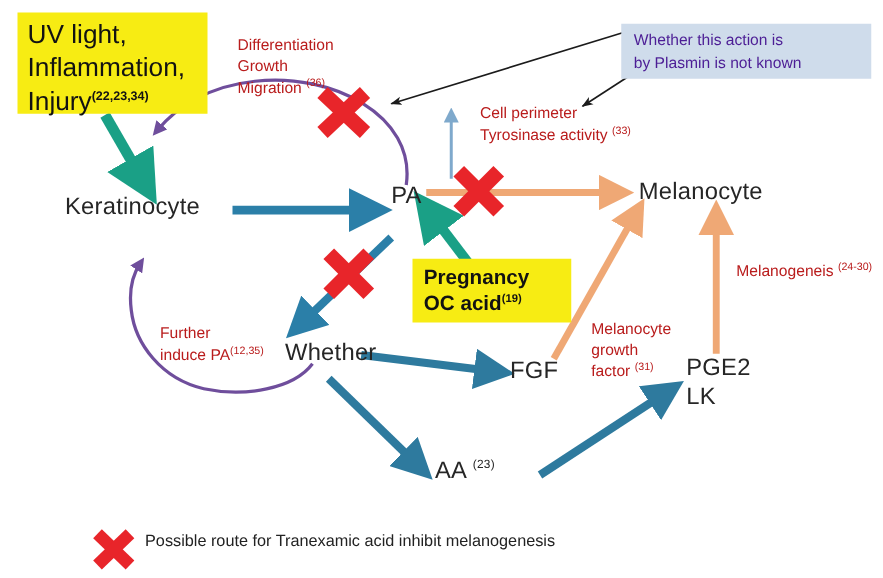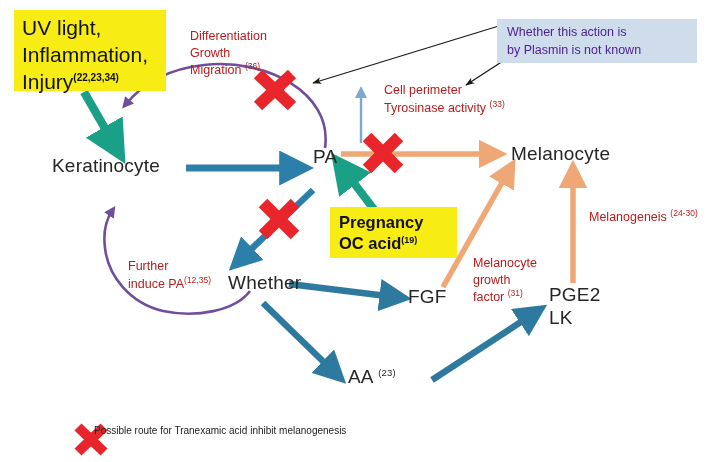--- a/index.html
+++ b/index.html
@@ -47,21 +47,21 @@
   
   .callout{
     position:absolute;left:497px;top:5px;width:200px;height:44px;
     background:#cfdceb;color:#4c1d95;
     font-size:12.5px;line-height:1.42;
     padding:5px 0 0 10px;box-sizing:border-box;margin-top:14px;
   }
 
   
   .legend{position:absolute;left:70px;top:425px;display:flex;align-items:center;}
-  .legend-text{font-size:10px;color:#222;margin-left:24px;}
+  .legend-text{font-size:13px;color:#222;margin-left:46px;}
 </style>
 </head>
 <body>
 
 <div id="canvas">
 
   <svg class="layer" viewBox="0 0 706 462">
     <defs>
       <marker id="mTeal" markerWidth="5" markerHeight="5" refX="2.3" refY="2.5" orient="auto">
         <path d="M0,0 L5,2.5 L0,5 z" fill="#1aa086"></path>

